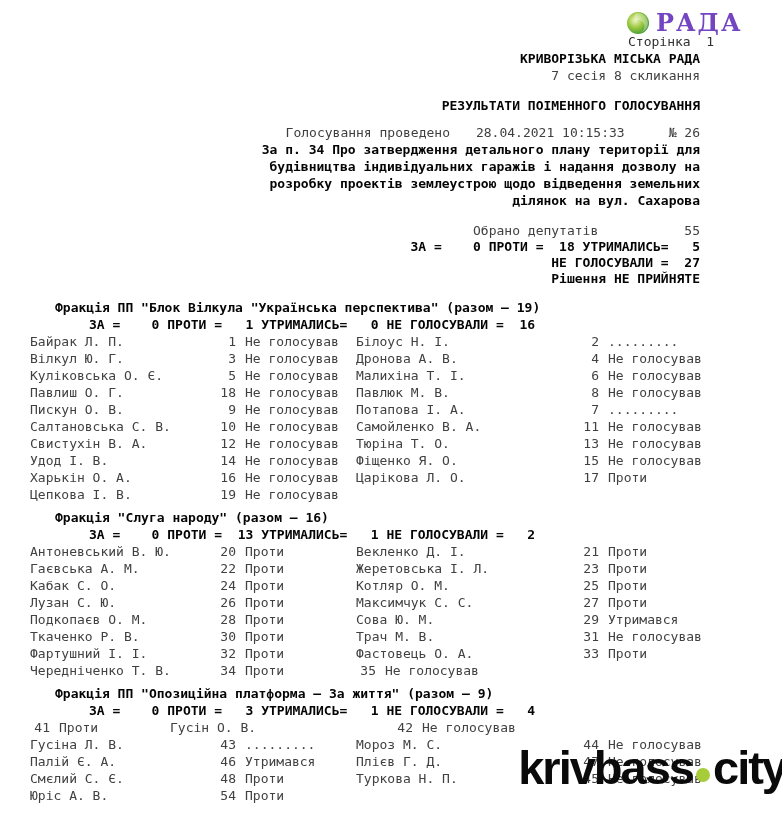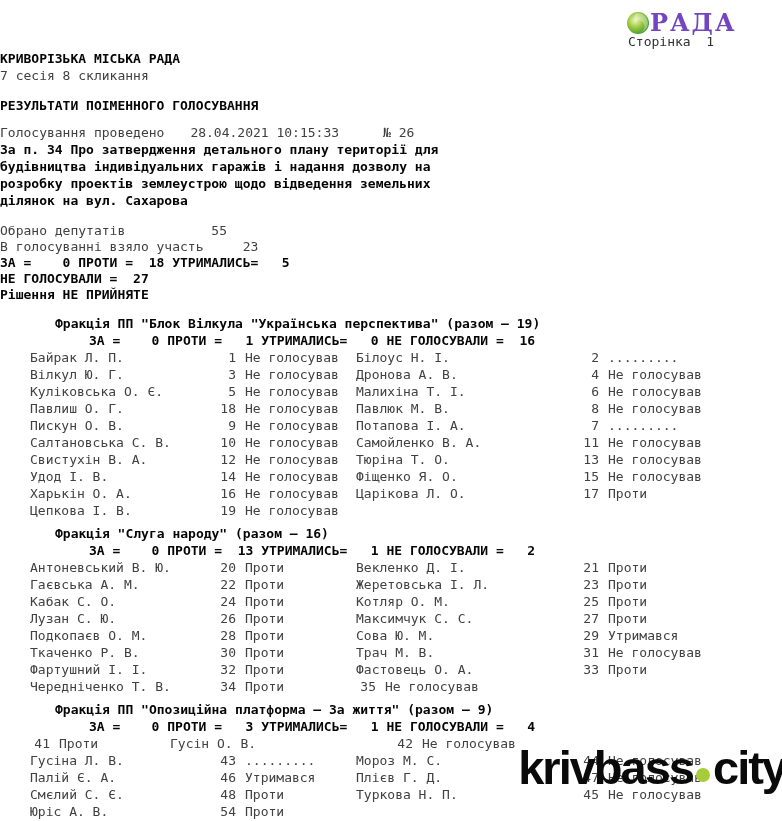--- a/index.html
+++ b/index.html
@@ -2,23 +2,23 @@
 <html><head>
 <meta charset="utf-8">
 <style>
   html,body{margin:0;padding:0}
   body{
     width:782px;height:821px;background:#ffffff;position:relative;overflow:hidden;
     font-family:"DejaVu Sans Mono",monospace;font-size:13px;line-height:17px;color:#414141;
   }
   .b{font-weight:bold;color:#050505}
   .pre{white-space:pre}
-  .cblock{width:700px;text-align:left}
-  
-  .logo{position:absolute;top:11px;left:626px;display:flex;align-items:center;}
+  .cblock{width:700px;text-align:right}
+  
+  .logo{position:absolute;top:11px;left:626px;display:flex;align-items:center;gap:6px}
   .logo-text{font-family:"DejaVu Serif",serif;font-weight:bold;font-size:24px;line-height:24px;color:#7445c0;letter-spacing:2px}
   .pageno{position:absolute;top:33px;left:628px;color:#303030;white-space:pre}
   
   .org{margin-top:50px;font-weight:bold;color:#050505}
   .session{}
   .doc-title{margin-top:13px;font-weight:bold;color:#050505}
   .conducted{margin-top:10px;color:#3f3f3f}
   .conducted .dt{margin-left:26px}
   .conducted .num{margin-left:44px}
   .subject{font-weight:bold;color:#050505}
@@ -71,21 +71,20 @@
 <div class="cblock subject">
 
 <div class="subject-line">За п. 34 Про затвердження детального плану території для</div>
     <div class="subject-line">будівництва індивідуальних гаражів і надання дозволу на</div>
     <div class="subject-line">розробку проектів землеустрою щодо відведення земельних</div>
     <div class="subject-line">ділянок на вул. Сахарова</div>
   </div>
 
 <div class="cblock totals">
   <div class="pre">Обрано депутатів           55</div>
-  <div class="pre">В голосуванні взяло участь     23</div>
   <div class="pre b">ЗА =    0 ПРОТИ =  18 УТРИМАЛИСЬ=   5</div>
   <div class="pre b">НЕ ГОЛОСУВАЛИ =  27</div>
   <div class="pre b">Рішення НЕ ПРИЙНЯТЕ</div>
 </div>
 
 <div>
 
     <section class="faction f1">
       <div class="title">Фракція ПП "Блок Вілкула "Українська перспектива" (разом – 19)</div>
       <div class="summary">ЗА =    0 ПРОТИ =   1 УТРИМАЛИСЬ=   0 НЕ ГОЛОСУВАЛИ =  16</div>

